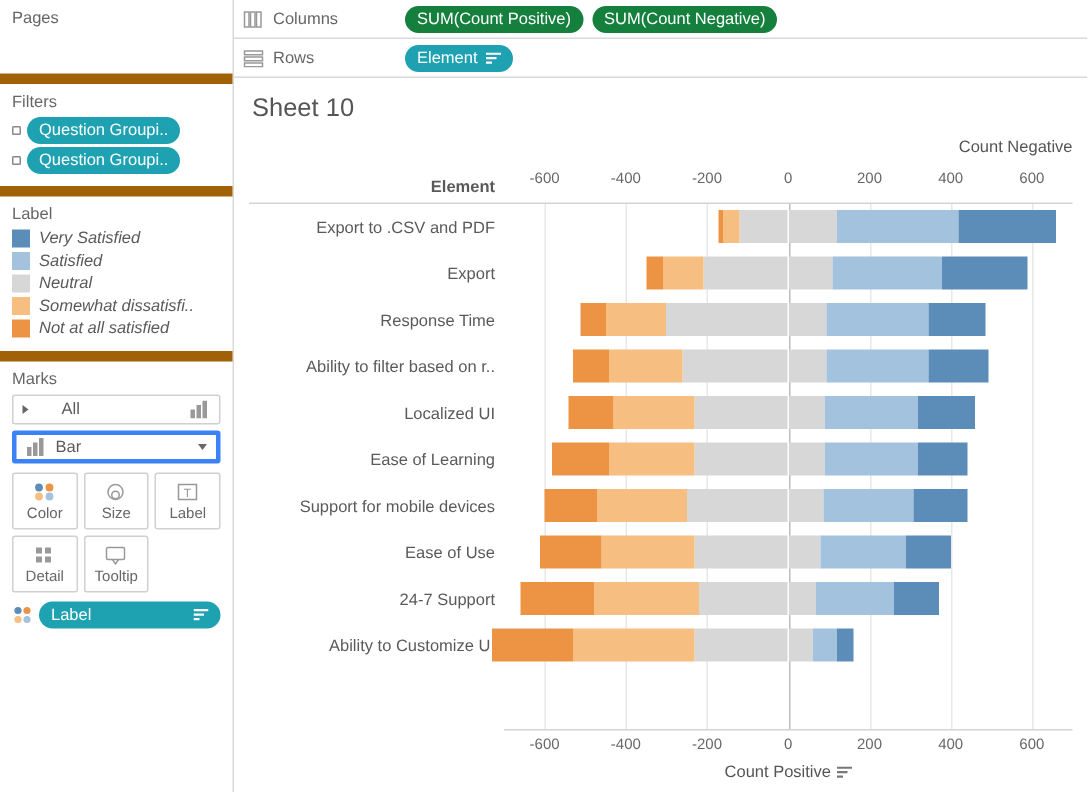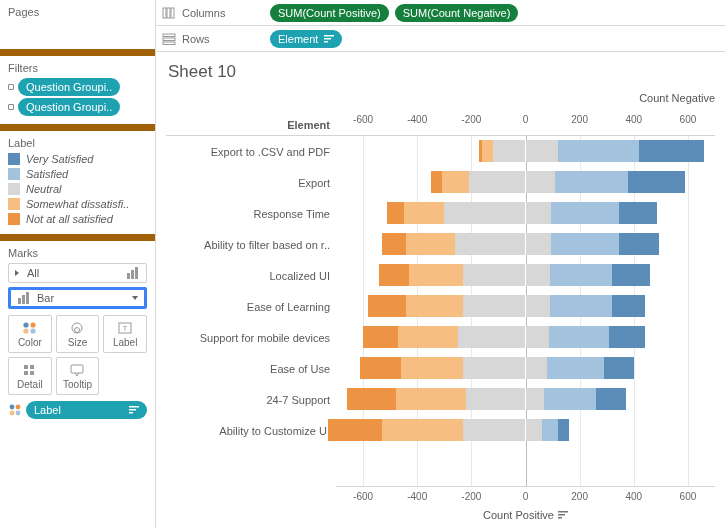--- a/index.html
+++ b/index.html
@@ -91,21 +91,21 @@
           </div>
           <div class="legend-item">
             <span class="sw" style="background:#ec9344"></span>
             <span>Not at all satisfied</span>
           </div>
         </div>
     </div>
     <div class="panel" style="flex:1; border-bottom:none;">
       <div class="panel-title">Marks</div>
       <div class="marks-hdr" style="border:1px solid #d0d0d0; border-radius:2px; padding:3px 6px;">
-        <span style="display:flex;align-items:center;gap:6px;">
+        <span style="display:flex;align-items:center;gap:20px;">
             <span class="chev" style="transform:rotate(-90deg) translateY(-1px);"></span>
             <span>All</span>
           </span>
         <svg class="marks-icon" viewBox="0 0 14 12">
             <rect x="1" y="6" width="3" height="6" fill="#999"></rect>
             <rect x="5" y="3" width="3" height="9" fill="#999"></rect>
             <rect x="9" y="0" width="3" height="12" fill="#999"></rect>
           </svg>
       </div>
       <div class="marks-select">

